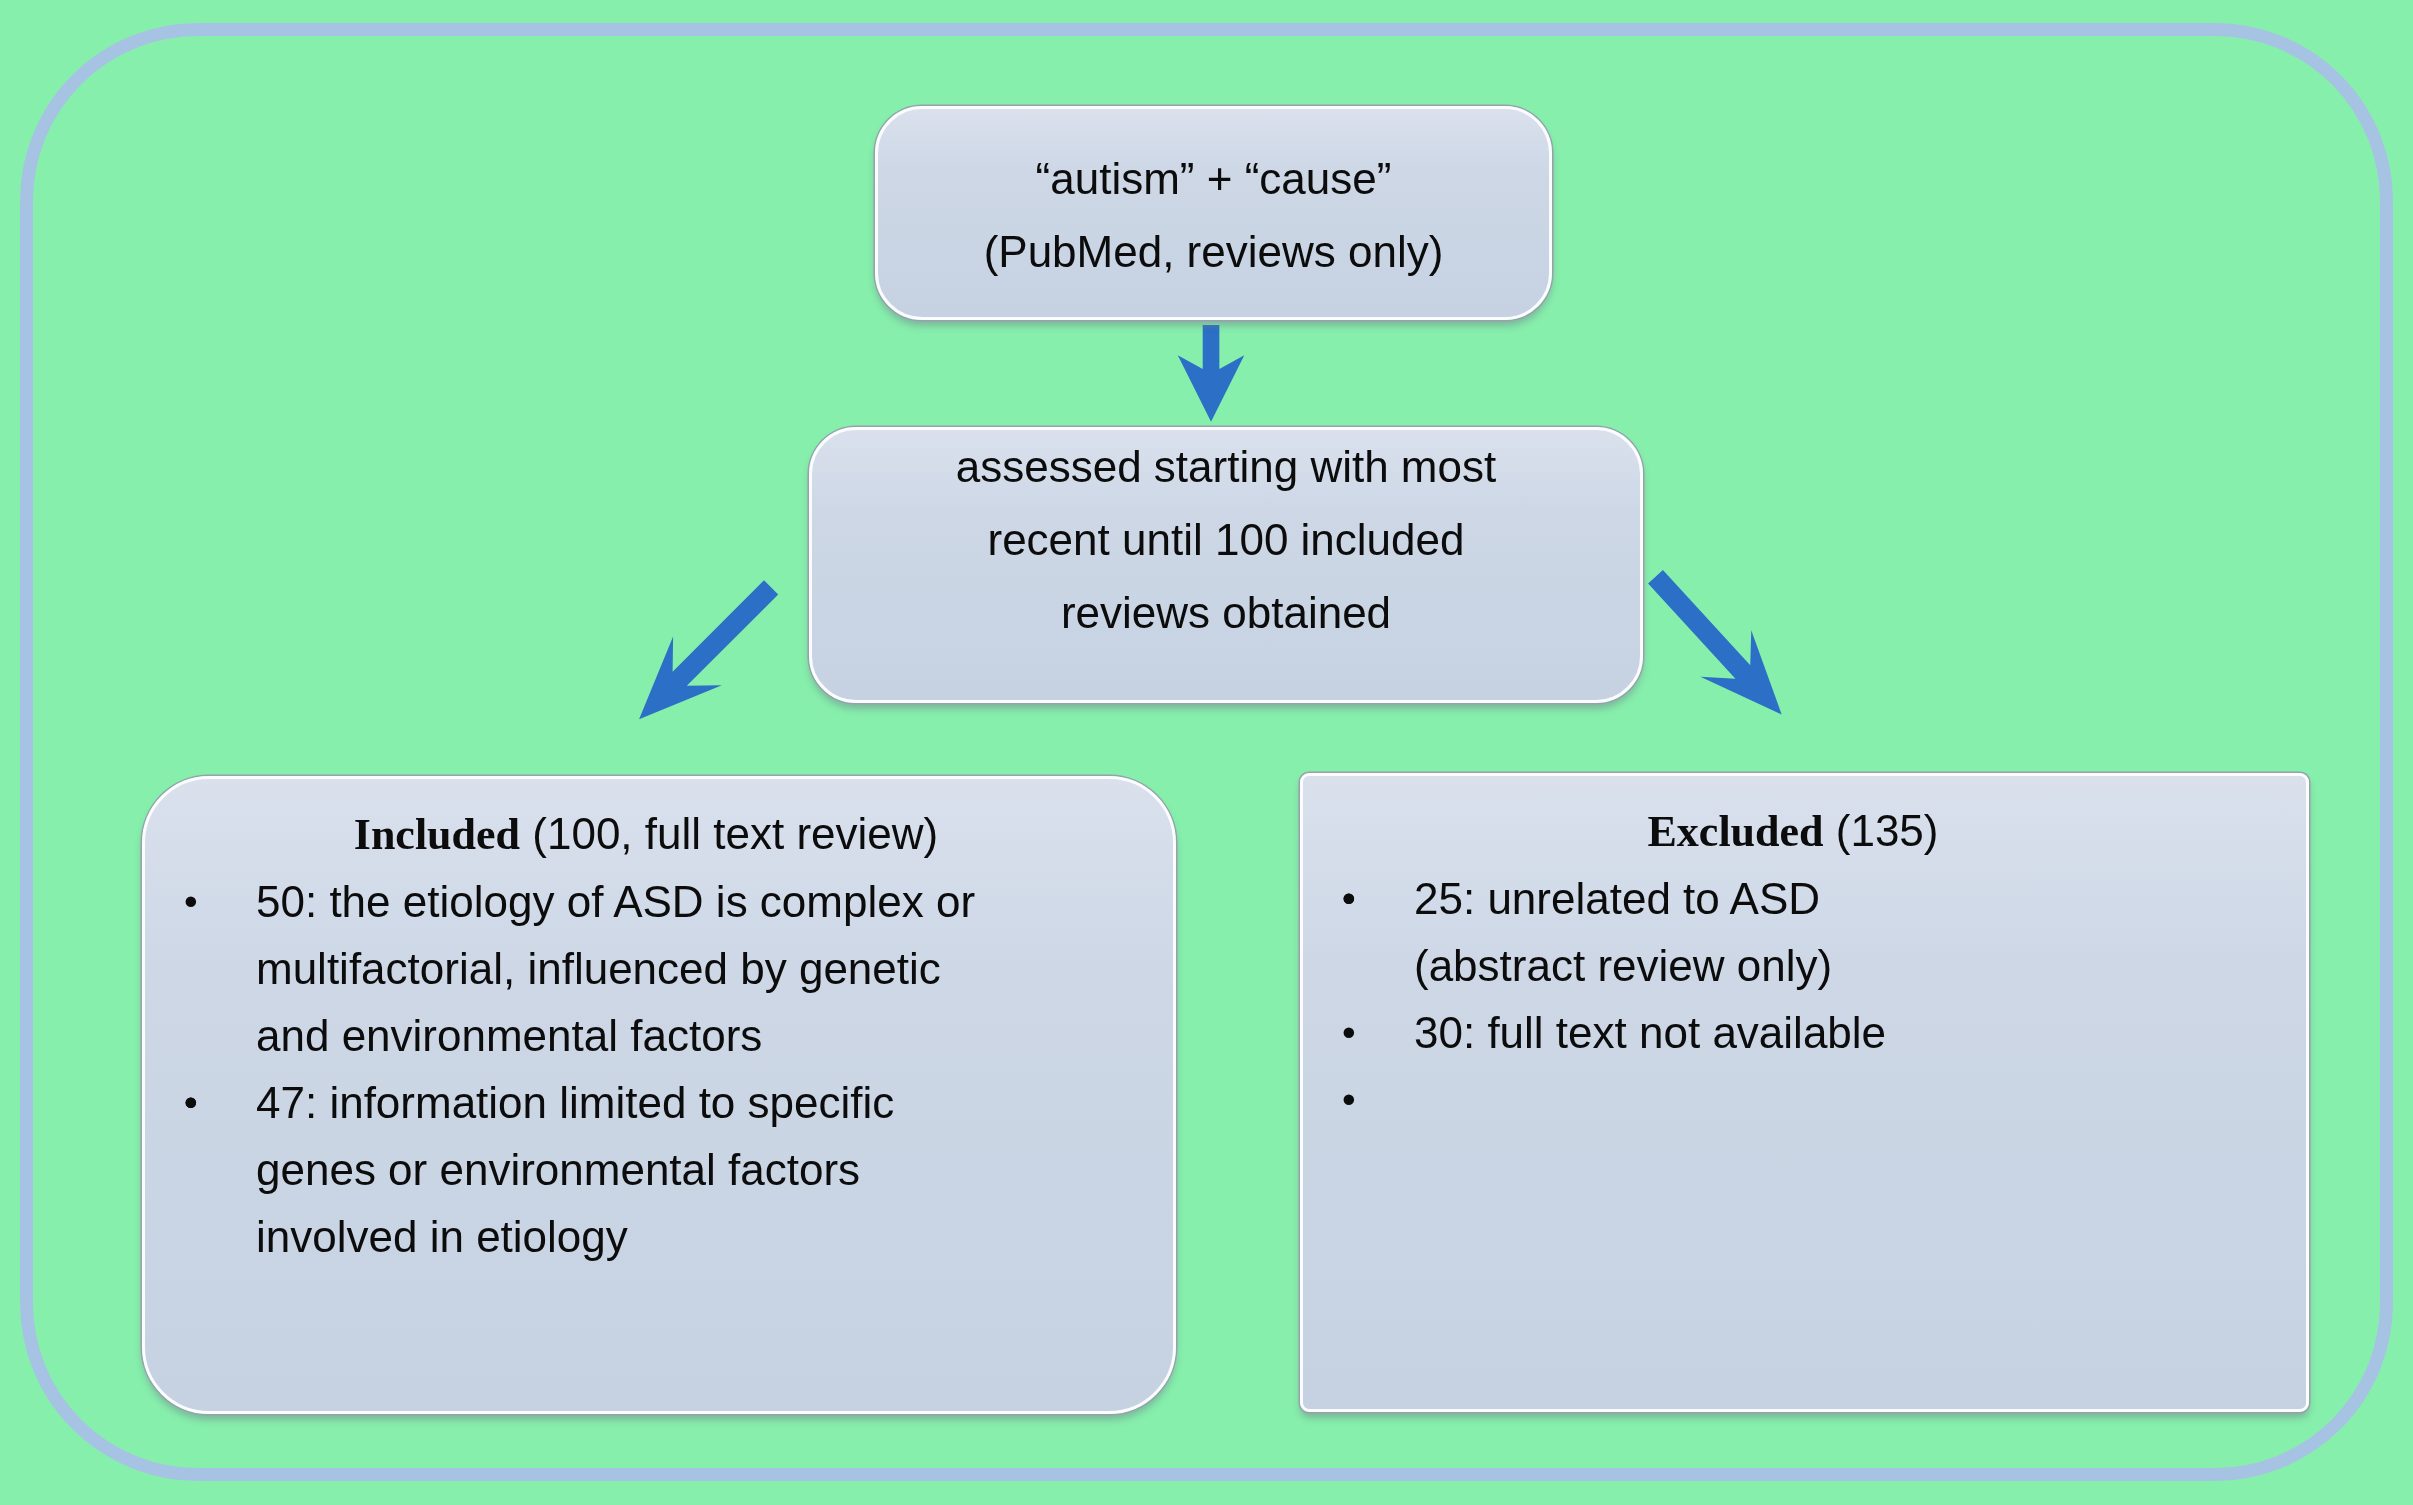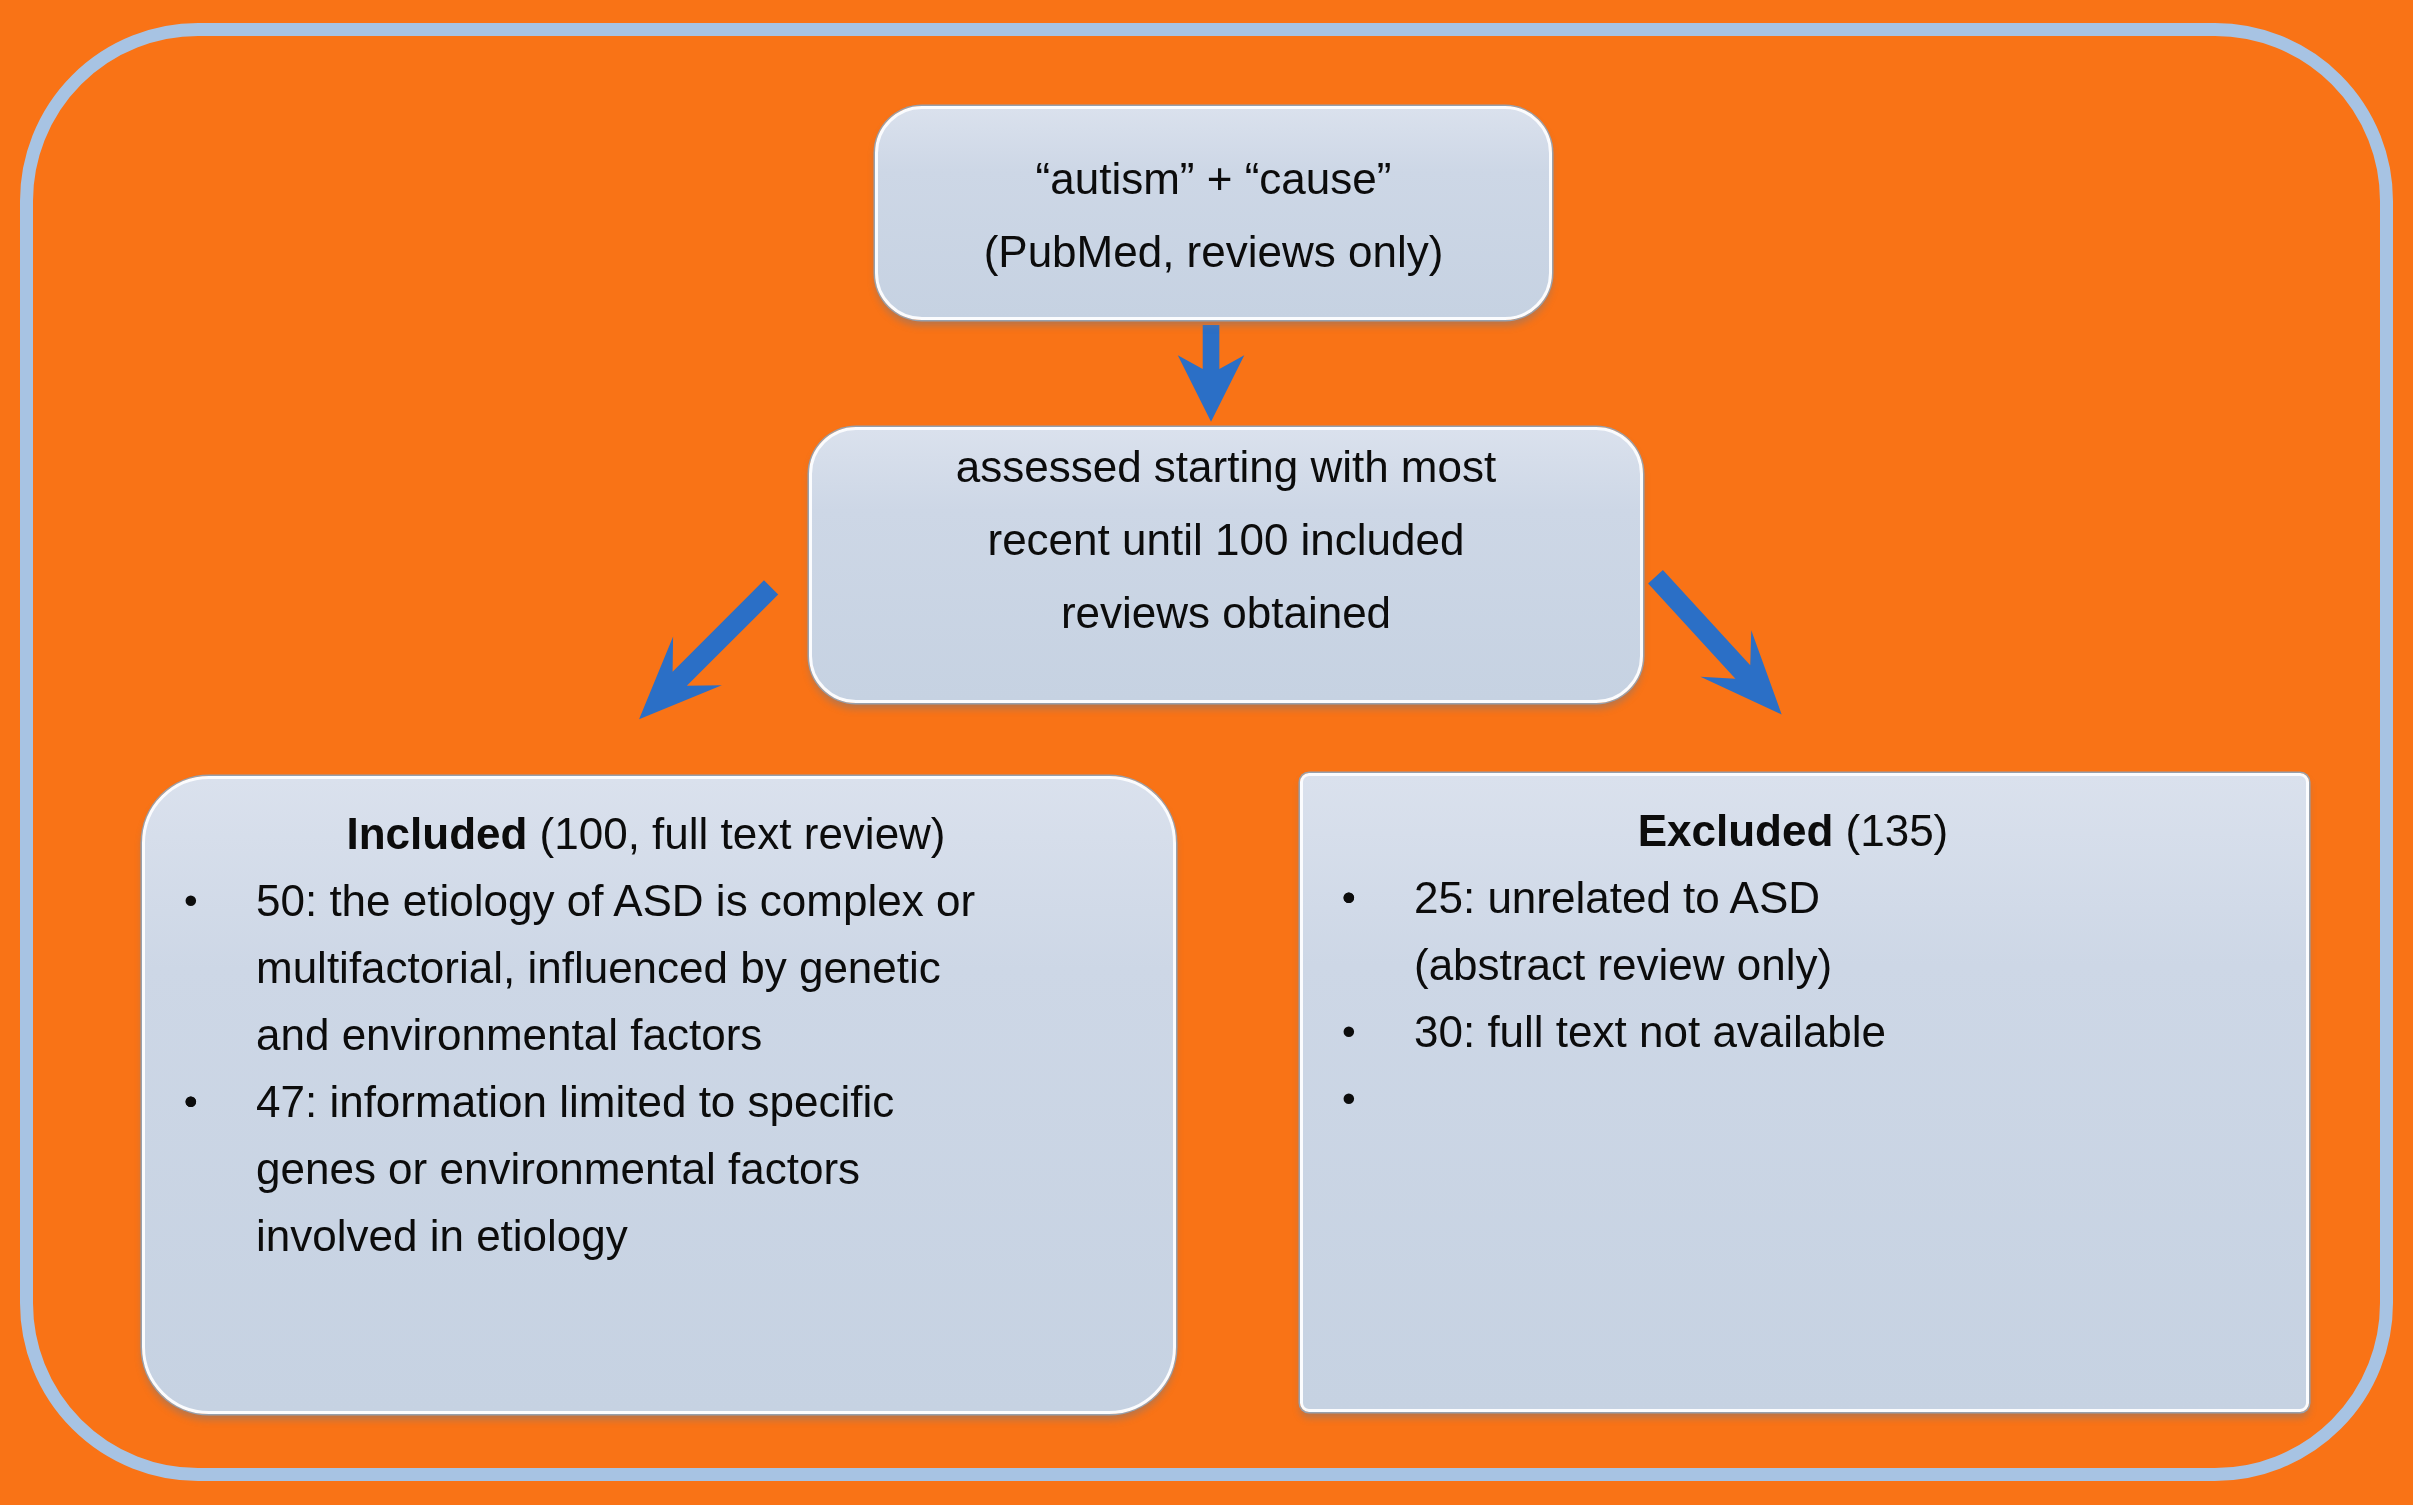--- a/index.html
+++ b/index.html
@@ -4,21 +4,21 @@
 <style>
   html, body {
     margin: 0;
     padding: 0;
     background: #ffffff;
   }
   .canvas {
     position: relative;
     width: 2413px;
     height: 1505px;
-    background: #f97316;
+    background: #86efac;
     font-family: "Liberation Sans", "DejaVu Sans", sans-serif;
     color: #0c0c0c;
     overflow: hidden;
   }
   .outer-frame {
     position: absolute;
     left: 19.7px;
     top: 23px;
     width: 2373px;
     height: 1458px;
@@ -80,20 +80,21 @@
     line-height: 67px;
   }
   .pre {
     white-space: pre-line;
   }
   .node-title {
     text-align: center;
   }
   .node-title .bold {
     font-weight: bold;
+    font-family: Liberation Serif, serif;
   }
   ul.bullets {
     list-style: none;
     margin: 0;
     padding: 0;
   }
   li.bullet {
     position: relative;
     padding-left: 111px;
   }

